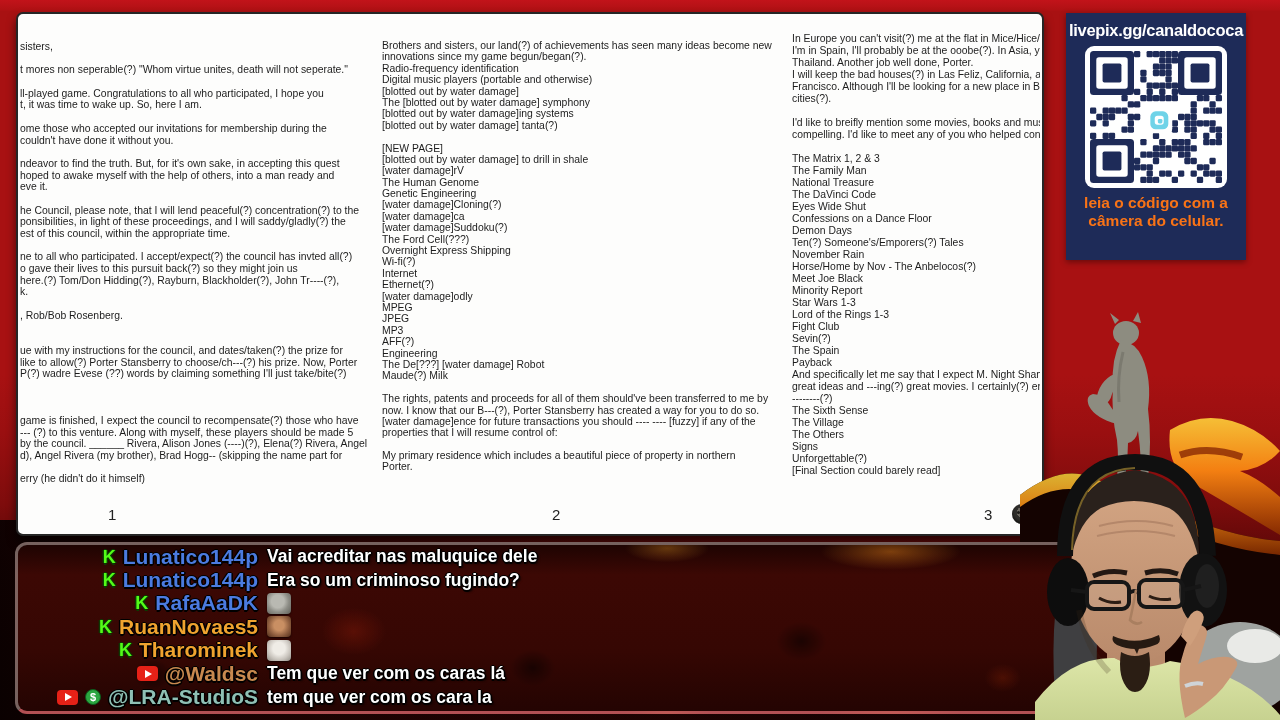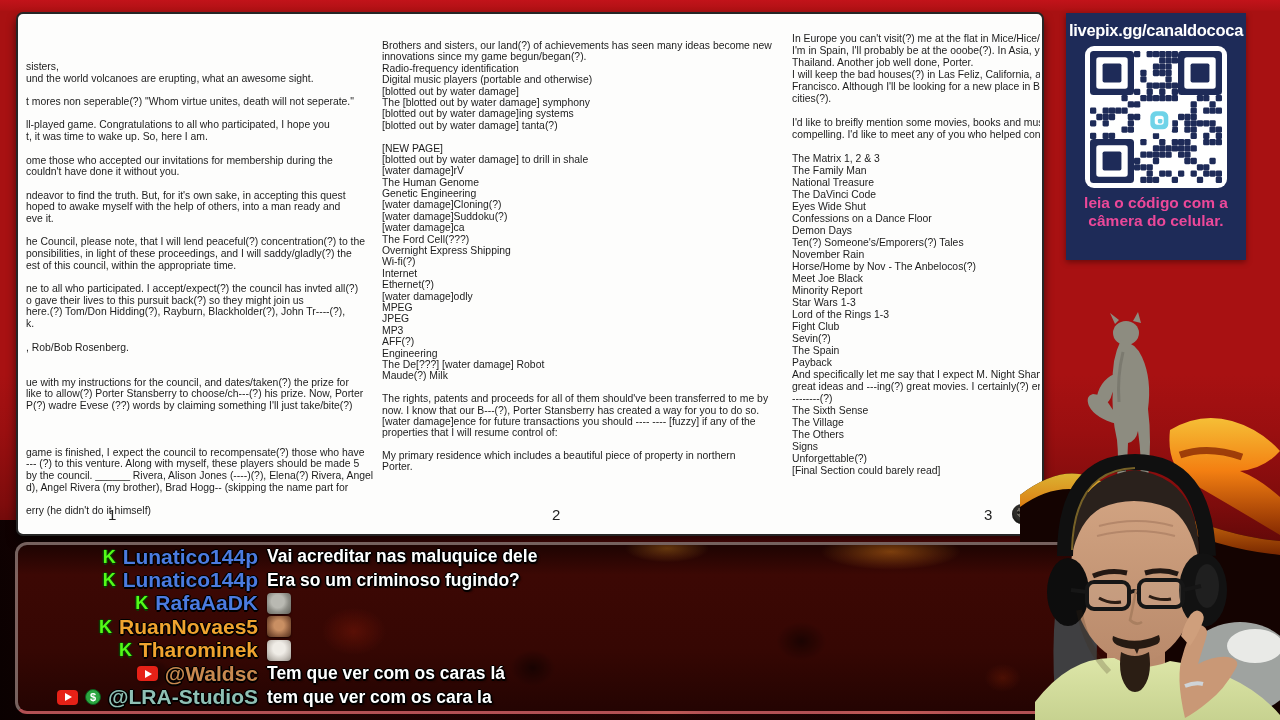--- a/index.html
+++ b/index.html
@@ -9,37 +9,37 @@
   .bg-bl{position:absolute;left:0;top:520px;width:1280px;height:200px;
          background:linear-gradient(90deg,rgba(10,1,1,.95) 0%,rgba(30,3,2,.8) 22%,rgba(52,6,3,.35) 45%,rgba(52,6,3,.15) 65%,transparent 85%),
          radial-gradient(60px 26px at 300px 120px,rgba(150,40,5,.35),transparent 70%),
          radial-gradient(40px 18px at 150px 160px,rgba(190,80,10,.25),transparent 70%);}
   
   .doc{position:absolute;left:16px;top:12px;width:1024px;height:520px;background:#fdfdfc;
        border:2px solid #262626;border-radius:7px;overflow:hidden;
        box-shadow:0 6px 10px rgba(0,0,0,.6);}
   .doc-col{position:absolute;top:0;overflow:hidden;}
   .doc-line{height:var(--lh);line-height:var(--lh);font-size:10.4px;color:#1c1c1c;white-space:pre;overflow:hidden;}
-  .col1{left:8px;width:352px;padding-top:27px;margin-top:20px;--lh:11.7px;}
+  .col1{left:2px;width:352px;padding-top:27px;--lh:11.7px;}
   .col2{left:364px;width:406px;padding-top:26px;--lh:11.4px;}
   .col3{left:774px;width:248px;padding-top:19px;--lh:12px;}
   .pagenum{position:absolute;font-size:15px;color:#222;font-weight:400;}
   .pn1{left:90px;top:492px;} .pn2{left:534px;top:492px;} .pn3{left:966px;top:492px;}
   .gorilla{position:absolute;left:994px;top:490px;width:20px;height:20px;border-radius:50%;
            background:radial-gradient(circle at 50% 42%,#6b675f 0 34%,#2f2e2b 35% 100%);
            box-shadow:inset 0 -2px 3px rgba(0,0,0,.6);}
   .gorilla::before{content:"";position:absolute;left:5px;top:7px;width:3px;height:3px;border-radius:50%;
            background:#1a1917;box-shadow:7px 0 0 #1a1917;}
   
   .qr-panel{position:absolute;left:1066px;top:13px;width:180px;height:247px;background:#1e2b58;
             border-radius:0;display:flex;flex-direction:column;align-items:center;
             box-shadow:0 2px 6px rgba(0,0,0,.4);}
   .qr-title{margin-top:8px;color:#fff;font-weight:700;font-size:16.5px;letter-spacing:-.3px;white-space:nowrap;}
   .qr-box{margin-top:6px;width:142px;height:142px;background:#fff;border-radius:9px;display:flex;align-items:center;justify-content:center;}
-  .qr-caption{margin-top:6px;color:#ec4899;font-weight:700;font-size:15.5px;line-height:18px;text-align:center;}
+  .qr-caption{margin-top:6px;color:#f97316;font-weight:700;font-size:15.5px;line-height:18px;text-align:center;}
   
   .chat-panel{position:absolute;left:15px;top:542px;width:1125px;height:172px;box-sizing:border-box;
      border:3px solid rgba(172,160,158,.6);border-bottom-color:rgba(215,100,105,.8);border-radius:12px;
      background:
        radial-gradient(100px 26px at 78% 4%,rgba(255,150,30,.4),transparent 70%),
        radial-gradient(60px 20px at 58% 2%,rgba(255,170,40,.3),transparent 70%),
        radial-gradient(46px 34px at 30% 52%,rgba(130,25,8,.45),transparent 70%),
        radial-gradient(28px 22px at 12% 78%,rgba(0,0,0,.55),transparent 70%),
        radial-gradient(32px 26px at 46% 74%,rgba(0,0,0,.5),transparent 70%),
        radial-gradient(36px 28px at 70% 58%,rgba(0,0,0,.5),transparent 70%),
@@ -72,21 +72,20 @@
 </style>
 </head>
 <body>
 
 <div class="stage">
   <div class="bg-bl"></div>
 
   <div class="doc">
     <div class="doc-col col1">
         <div class="doc-line">sisters,</div>
-        <div class="doc-line">und the world volcanoes are erupting, what an awesome sight.</div>
         <div class="doc-line"></div>
         <div class="doc-line">t mores non seperable(?) "Whom virtue unites, death will not seperate."</div>
         <div class="doc-line"></div>
         <div class="doc-line">ll-played game. Congratulations to all who participated, I hope you</div>
         <div class="doc-line">t, it was time to wake up. So, here I am.</div>
         <div class="doc-line"></div>
         <div class="doc-line">ome those who accepted our invitations for membership during the</div>
         <div class="doc-line">couldn't have done it without you.</div>
         <div class="doc-line"></div>
         <div class="doc-line">ndeavor to find the truth. But, for it's own sake, in accepting this quest</div>
@@ -127,22 +126,22 @@
         <div class="doc-line">The [blotted out by water damage] symphony</div>
         <div class="doc-line">[blotted out by water damage]ing systems</div>
         <div class="doc-line">[blotted out by water damage] tanta(?)</div>
         <div class="doc-line"></div>
         <div class="doc-line">[NEW PAGE]</div>
         <div class="doc-line">[blotted out by water damage] to drill in shale</div>
         <div class="doc-line">[water damage]rV</div>
         <div class="doc-line">The Human Genome</div>
         <div class="doc-line">Genetic Engineering</div>
         <div class="doc-line">[water damage]Cloning(?)</div>
+        <div class="doc-line">[water damage]ca</div>
         <div class="doc-line">[water damage]Suddoku(?)</div>
-        <div class="doc-line">[water damage]ca</div>
         <div class="doc-line">The Ford Cell(???)</div>
         <div class="doc-line">Overnight Express Shipping</div>
         <div class="doc-line">Wi-fi(?)</div>
         <div class="doc-line">Internet</div>
         <div class="doc-line">Ethernet(?)</div>
         <div class="doc-line">[water damage]odly</div>
         <div class="doc-line">MPEG</div>
         <div class="doc-line">JPEG</div>
         <div class="doc-line">MP3</div>
         <div class="doc-line">AFF(?)</div>

